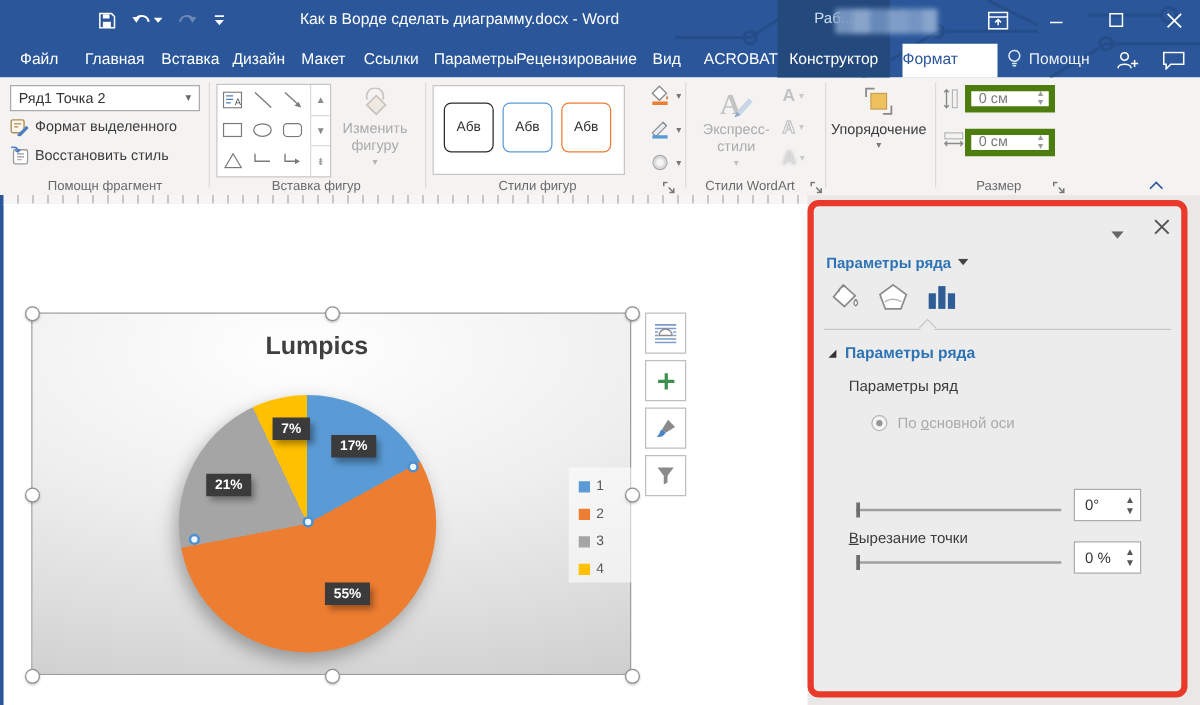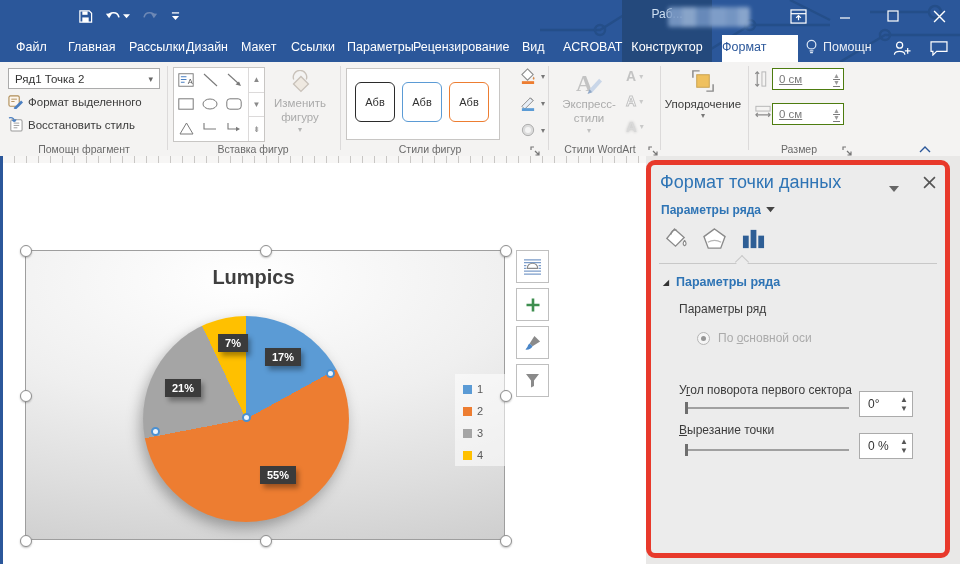--- a/index.html
+++ b/index.html
@@ -33,21 +33,21 @@
   .combo .arrow{margin-left:auto;padding-right:6px;color:#666;font-size:9px;}
   .rbtn{z-index:2;display:flex;align-items:center;gap:5px;font-size:11.5px;color:#3b3b3b;white-space:nowrap;}
   .gallery{background:#fff;border:1px solid #C8C6C4;z-index:2;}
   .shape-cell{display:flex;align-items:center;justify-content:center;width:24px;height:23px;}
   .gal-scroll{display:flex;flex-direction:column;border-left:1px solid #DCDADA;}
   .gal-scroll div{flex:1;display:flex;align-items:center;justify-content:center;color:#8a8a8a;font-size:8px;}
   .chip{width:38px;height:38px;background:#fff;border-radius:6px;display:flex;align-items:center;justify-content:center;font-size:11px;color:#333;z-index:2;}
   .launcher{z-index:2;width:12px;height:12px;}
   .stack-btn{z-index:2;display:flex;flex-direction:column;align-items:center;font-size:11.5px;color:#3b3b3b;}
   .disabled{color:#ABABAB;}
-  .spinfield{background:#fff;border:1px solid #4d7c0f;height:22px;width:72px;display:flex;align-items:center;font-size:11.5px;color:#7a7a7a;box-sizing:border-box;padding-left:6px;z-index:2;text-decoration:underline;}
+  .spinfield{background:#fff;border:5px solid #4d7c0f;height:22px;width:72px;display:flex;align-items:center;font-size:11.5px;color:#7a7a7a;box-sizing:border-box;padding-left:6px;z-index:2;}
   .spin-arrows{margin-left:auto;display:flex;flex-direction:column;justify-content:center;height:100%;padding-right:3px;color:#9a9a9a;font-size:7px;line-height:7px;}
   
   .left-strip{left:0;top:156px;width:3px;height:408px;background:#2B579A;z-index:1;}
   .ruler{left:3px;top:156px;width:643px;height:7px;background:#f7f6f5;border-bottom:1px solid #e3e1df;z-index:1;
     background-image:repeating-linear-gradient(90deg,transparent 0 11px,#c9c7c5 11px 12px);}
   .doc{left:3px;top:163px;width:643px;height:401px;background:#fff;z-index:1;}
   .right-bg{left:646px;top:156px;width:314px;height:408px;background:#E9E8E7;z-index:1;}
   
   .chart-frame{left:25px;top:250px;width:480px;height:290px;border:1px solid #9e9e9e;box-sizing:border-box;z-index:2;
     background:radial-gradient(ellipse 130% 100% at 45% 10%,#ffffff 0%,#efefef 45%,#dedede 75%,#cecece 100%);}
@@ -130,20 +130,21 @@
         </svg>
     </div>
     <div class="qat-btn">
       <svg width="9" height="9" viewBox="0 0 10 10">
           <path d="M1 1 H9" stroke="#fff" stroke-width="1.4"></path>
           <polygon points="1,4.5 9,4.5 5,9" fill="#fff"></polygon>
         </svg>
     </div>
   </div>
 
+  <div class="abs win-title">Как в Ворде сделать диаграмму.docx - Word</div>
   <div class="abs acct-blur"></div>
 
   <div class="abs winctl" style="left:780px;width:36px">
     <svg width="17" height="15" viewBox="0 0 18 16">
         <rect x="1" y="1" width="16" height="14" fill="none" stroke="#fff" stroke-width="1.3"></rect>
         <path d="M1 5 H17" stroke="#fff" stroke-width="1.3"></path>
         <path d="M9 12 V7 M6.5 9.5 L9 7 L11.5 9.5" stroke="#fff" stroke-width="1.3" fill="none"></path>
       </svg>
   </div>
   <div class="abs winctl" style="left:824px">
@@ -158,21 +159,21 @@
   </div>
   <div class="abs winctl" style="left:918px">
     <svg width="13" height="13" viewBox="0 0 12 12">
         <path d="M1 1 L11 11 M11 1 L1 11" stroke="#fff" stroke-width="1.3"></path>
       </svg>
   </div>
 
   <div class="abs tab-active-bg"></div>
   <span class="abs tab" style="left:16px">Файл</span>
   <span class="abs tab" style="left:68px">Главная</span>
-  <span class="abs tab" style="left:129px">Рассылки</span>
+  <span class="abs tab" style="left:129px">Вставка</span>
   <span class="abs tab" style="left:186px">Дизайн</span>
   <span class="abs tab" style="left:241px">Макет</span>
   <span class="abs tab" style="left:291px">Ссылки</span>
   <span class="abs tab" style="left:347px">Параметры</span>
   <span class="abs tab" style="left:413px">Рецензирование</span>
   <span class="abs tab" style="left:522px">Вид</span>
   <span class="abs tab" style="left:563px">ACROBAT</span>
   <span class="abs tab tab-ctx" style="left:622px;width:90px;text-align:center">Конструктор</span>
   <span class="abs tab tab-active" style="left:722px;width:76px;text-align:left">Формат</span>
 
@@ -477,21 +478,20 @@
       </svg>
   </div>
   <div class="abs side-btn" style="left:516px;top:364px">
     <svg width="15" height="15" viewBox="0 0 15 15">
         <path d="M1 1 H14 L9 7.5 V13 L6 14.5 V7.5 Z" fill="#8a8a8a"></path>
       </svg>
   </div>
 
   <div class="abs pane">
     <div class="pane-inner">
-      <div class="pane-title">Формат точки данных</div>
       <div class="abs" style="left:238px;top:14px">
         <svg width="10" height="7" viewBox="0 0 10 7">
             <polygon points="0,0 10,0 5,6" fill="#666"></polygon>
           </svg>
       </div>
       <div class="abs" style="left:272px;top:10px">
         <svg width="13" height="13" viewBox="0 0 12 12">
             <path d="M1 1 L11 11 M11 1 L1 11" stroke="#555" stroke-width="1.5"></path>
           </svg>
       </div>
@@ -529,21 +529,20 @@
         <span>Параметры ряда</span>
       </div>
 
       <div class="plain-lbl" style="left:28px;top:137px">Параметры ряд</div>
 
       <div class="radio-row" style="left:46px;top:166px">
         <span class="radio sel"></span>
         <span><span>По </span><u>о</u><span>сновной оси</span></span>
       </div>
 
-      <div class="plain-lbl" style="left:28px;top:218px"><span>У</span><u>г</u><span>ол поворота первого сектора</span></div>
       <div class="slider" style="left:34px;top:237px;width:164px">
         <span class="track"></span>
         <span class="thumb"></span>
       </div>
       <div class="valbox" style="left:208px;top:226px">
         <span>0°</span>
         <span class="spin-arrows">▲<br>▼</span>
       </div>
 
       <div class="plain-lbl" style="left:28px;top:258px"><span></span><u>В</u><span>ырезание точки</span></div>

